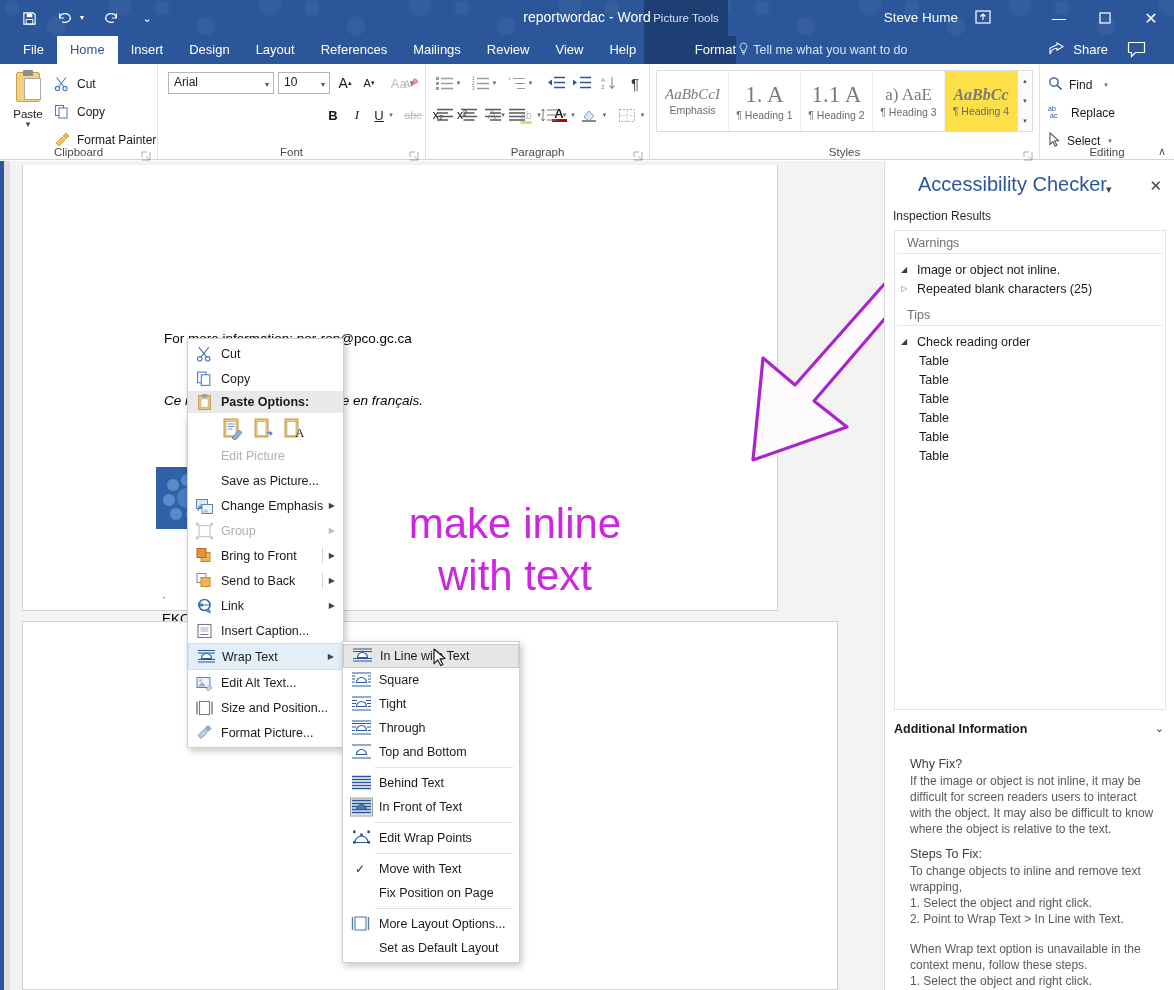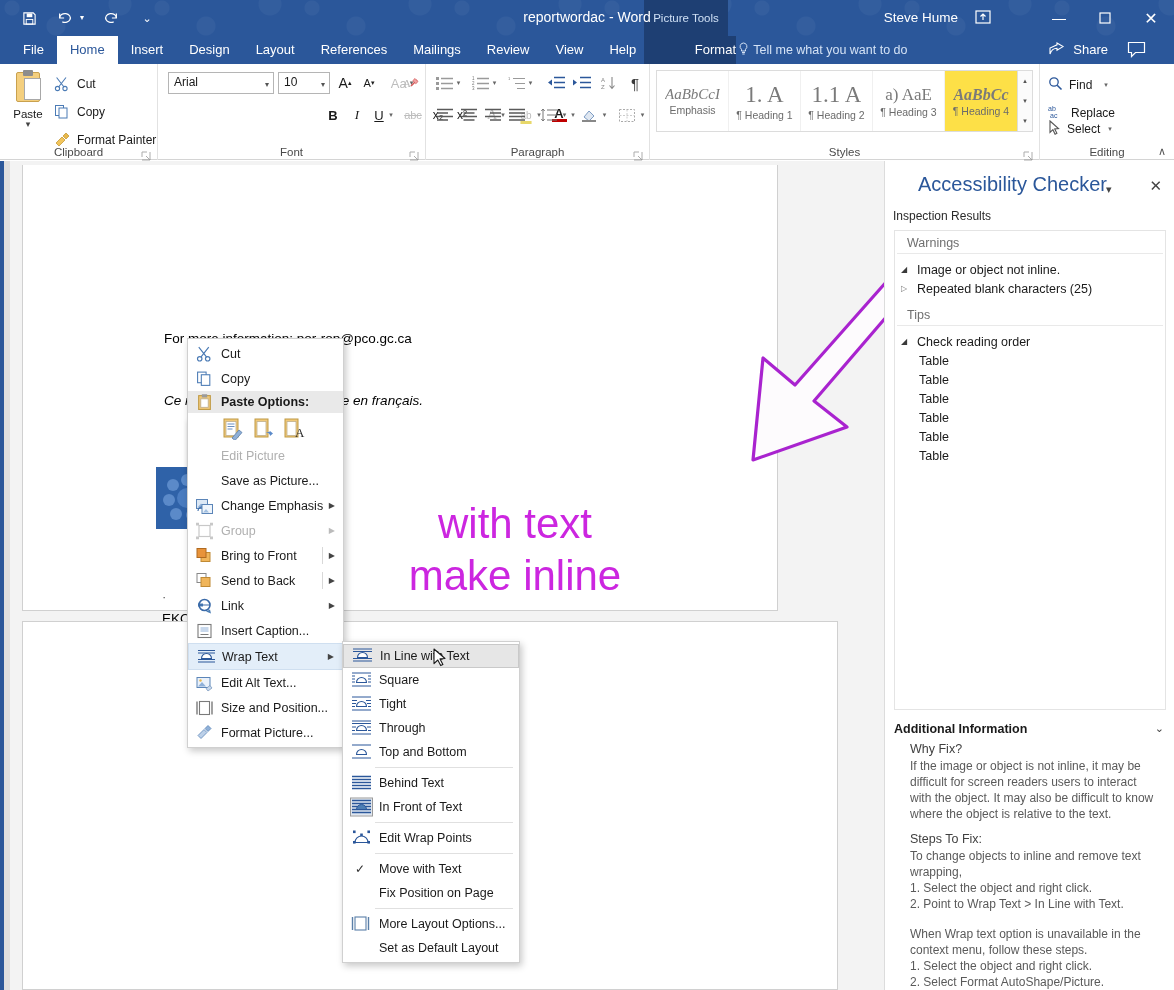--- a/index.html
+++ b/index.html
@@ -667,21 +667,21 @@
       </div>
       <div class="ebtn" style="top:40px;">
         <span>
           <svg width="17" height="15" viewBox="0 0 17 15">
               <text x="0" y="7" font-size="7" fill="#2b579a" font-family="Liberation Sans, sans-serif">ab</text>
               <text x="2" y="14" font-size="7" fill="#2b579a" font-family="Liberation Sans, sans-serif">ac</text>
             </svg>
         </span>
         <span>Replace</span>
       </div>
-      <div class="ebtn" style="top:56px;">
+      <div class="ebtn" style="top:68px;">
         <span>
           <svg width="13" height="15" viewBox="0 0 13 15">
               <path d="M2 1l8.5 7.5-3.8.4 2.2 4.4-1.8.9-2.2-4.5L2 12.5z" fill="none" stroke="#555" stroke-width="1.1"></path>
             </svg>
         </span>
         <span>Select</span>
         <span class="mini-caret" style="margin-left:2px;">▾</span>
       </div>
       <div class="grp-label">Editing</div>
       <div class="ribbon-collapse">∧</div>
@@ -752,22 +752,22 @@
         <span class="mt-lbl">Crop</span>
       </div>
     </div>
   </div>
 
   <svg class="annot-arrow" viewBox="0 0 190 215">
     <path d="M168 8 L60 130 L28 103 L18 205 L112 172 L79 146 L183 25 Z" fill="#fdfbfd" stroke="#a923cf" stroke-width="3.2" stroke-linejoin="round"></path>
   </svg>
 
   <div class="annot-text">
+    <div>make inline</div>
     <div>with text</div>
-    <div>make inline</div>
   </div>
 
   <div class="ctxmenu">
     <div class="mi">
       <span class="mi-ico">
         <svg width="17" height="17" viewBox="0 0 16 16">
             <circle cx="3.5" cy="12.5" r="2.1" fill="none" stroke="#4b7bb5" stroke-width="1.1"></circle>
             <circle cx="11" cy="12.5" r="2.1" fill="none" stroke="#4b7bb5" stroke-width="1.1"></circle>
             <path d="M4.6 11L12 1.5M10 11L2.6 1.5" stroke="#4b7bb5" stroke-width="1.1"></path>
           </svg>
@@ -1134,21 +1134,21 @@
         </div>
       <div class="res-row child">
           <span>Table</span>
         </div>
     </div>
 
     <div class="addinfo-hdr">Additional Information</div>
     <div class="addinfo-chev">⌄</div>
 
     <div class="addinfo-body">
-      <div class="ai-h" style="margin-top:0;">Why Fix?</div>
+      <div class="ai-h" style="margin-top:15px;">Why Fix?</div>
       <div class="ai-p first">If the image or object is not inline, it may be difficult for screen readers users to interact with the object. It may also be difficult to know where the object is relative to the text.</div>
       <div class="ai-h">Steps To Fix:</div>
       <div class="ai-p first" style="white-space:pre-line;">To change objects to inline and remove text wrapping,
 1. Select the object and right click.
 2. Point to Wrap Text &gt; In Line with Text.</div>
       <div class="ai-p" style="white-space:pre-line;margin-top:14px;">When Wrap text option is unavailable in the context menu, follow these steps.
 1. Select the object and right click.
 2. Select Format AutoShape/Picture.
 3. In the Format Object dialog, select the Layout</div>
     </div>

